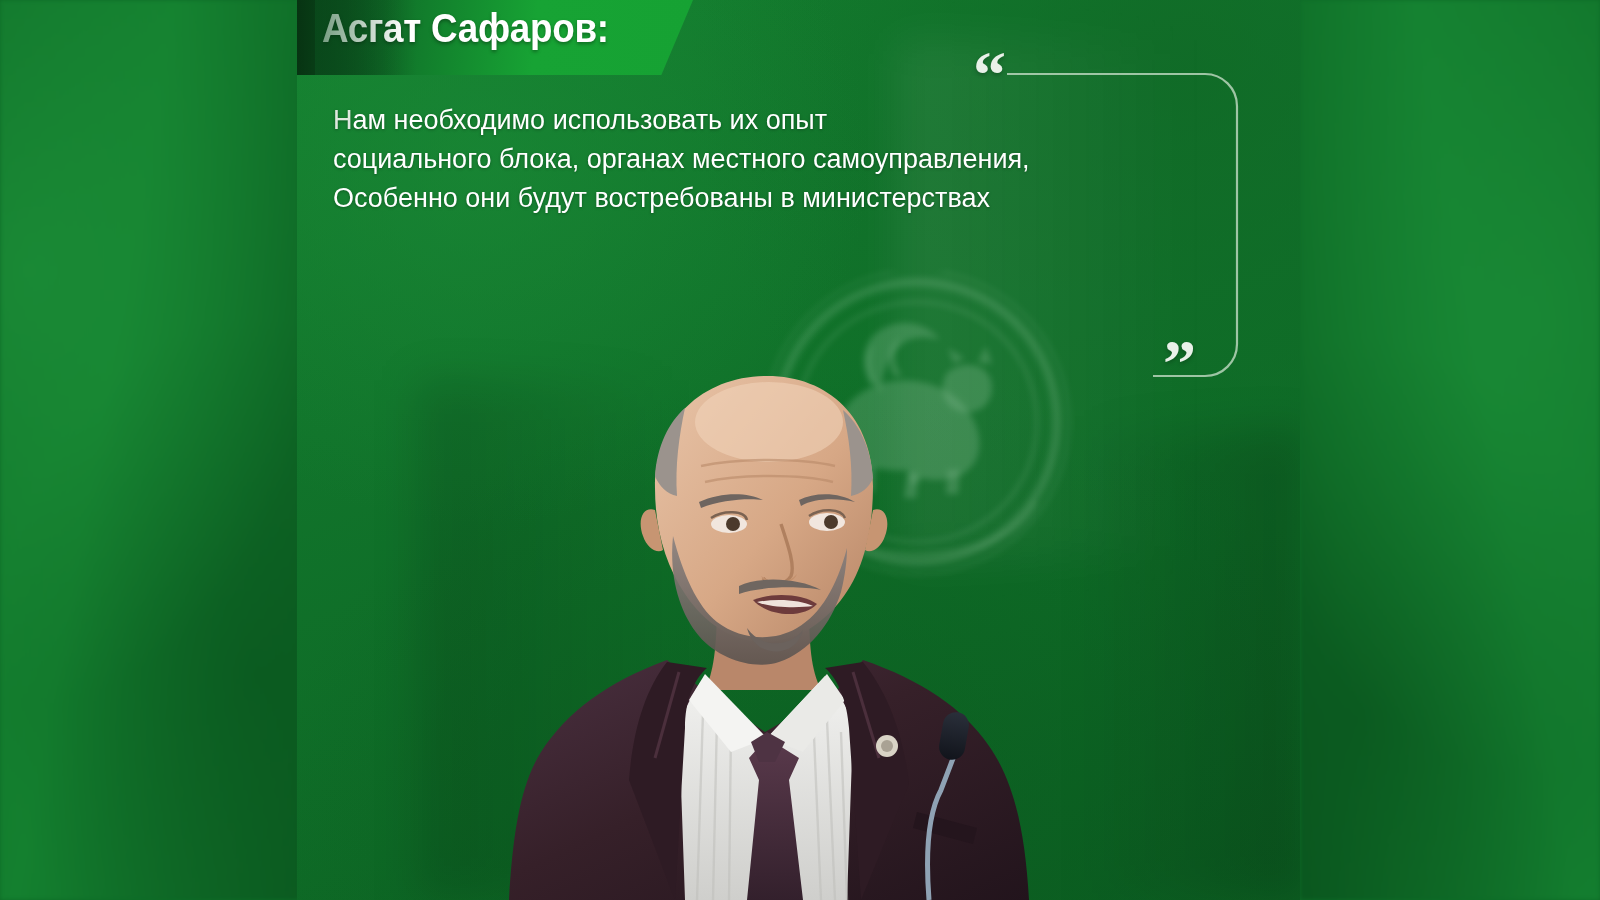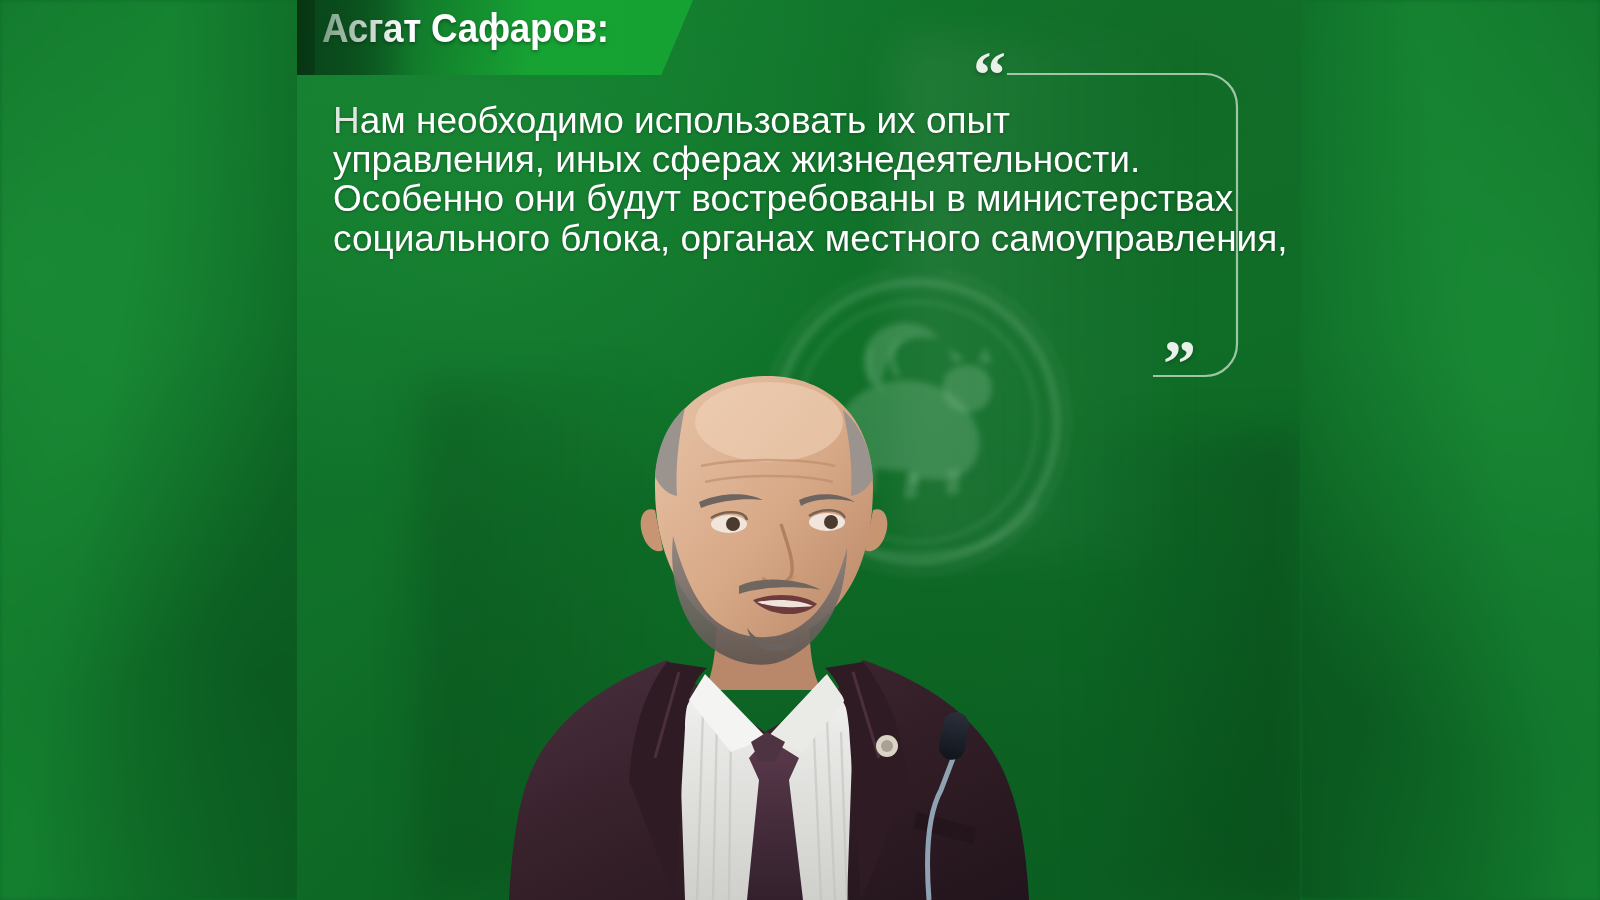--- a/index.html
+++ b/index.html
@@ -132,21 +132,21 @@
 
   
   #quote-block {
     position: absolute;
     left: 36px;
     top: 101px;
     width: 930px;
     z-index: 5;
   }
   .quote-line {
-    font-size: 37px;
+    font-size: 27px;
     line-height: 39.2px;
     color: #ffffff;
     white-space: nowrap;
     text-shadow: 0 1px 3px rgba(0,0,0,.30);
   }
   .quote-line:first-child::first-letter { color: #dfe8df; }
 
   
   #quote-bracket {
     position: absolute;
@@ -246,23 +246,22 @@
     <div id="quote-bracket">
       <svg viewBox="0 0 290 335" xmlns="http://www.w3.org/2000/svg">
         <path d="M50 16 H248 a32 32 0 0 1 32 32 V286 a32 32 0 0 1 -32 32 H196" fill="none" stroke="#cfe3cf" stroke-opacity="0.75" stroke-width="2.2"></path>
       </svg>
     </div>
     <div class="qmark" id="quote-open">“</div>
     <div class="qmark" id="quote-close">”</div>
 
     <div id="quote-block">
       <div class="quote-line">Нам необходимо использовать их опыт</div>
-      <div class="quote-line">управления, иных сферах жизнедеятельности.</div>
+      <div class="quote-line">социального блока, органах местного самоуправления,</div>
       <div class="quote-line">Особенно они будут востребованы в министерствах</div>
-      <div class="quote-line">социального блока, органах местного самоуправления,</div>
     </div>
 
     <div id="portrait">
       <svg viewBox="0 0 760 540" xmlns="http://www.w3.org/2000/svg">
         <defs>
           <linearGradient id="skinG" x1="0" y1="0" x2="1" y2="1">
             <stop offset="0%" stop-color="#e8c4a8"></stop>
             <stop offset="55%" stop-color="#d7a886"></stop>
             <stop offset="100%" stop-color="#b68566"></stop>
           </linearGradient>

